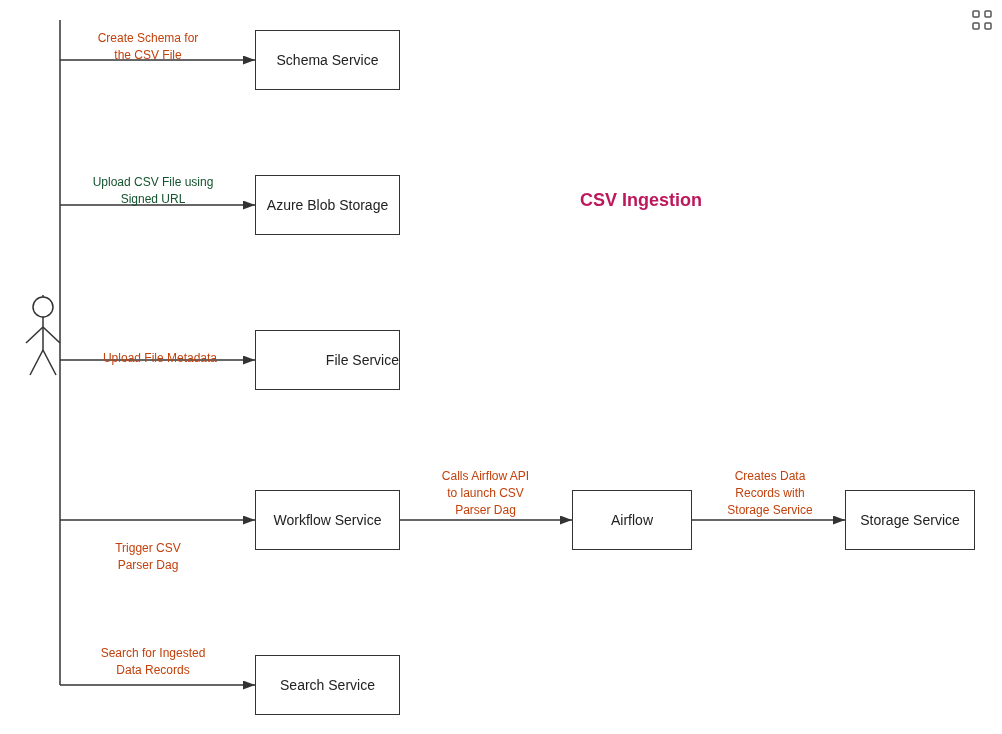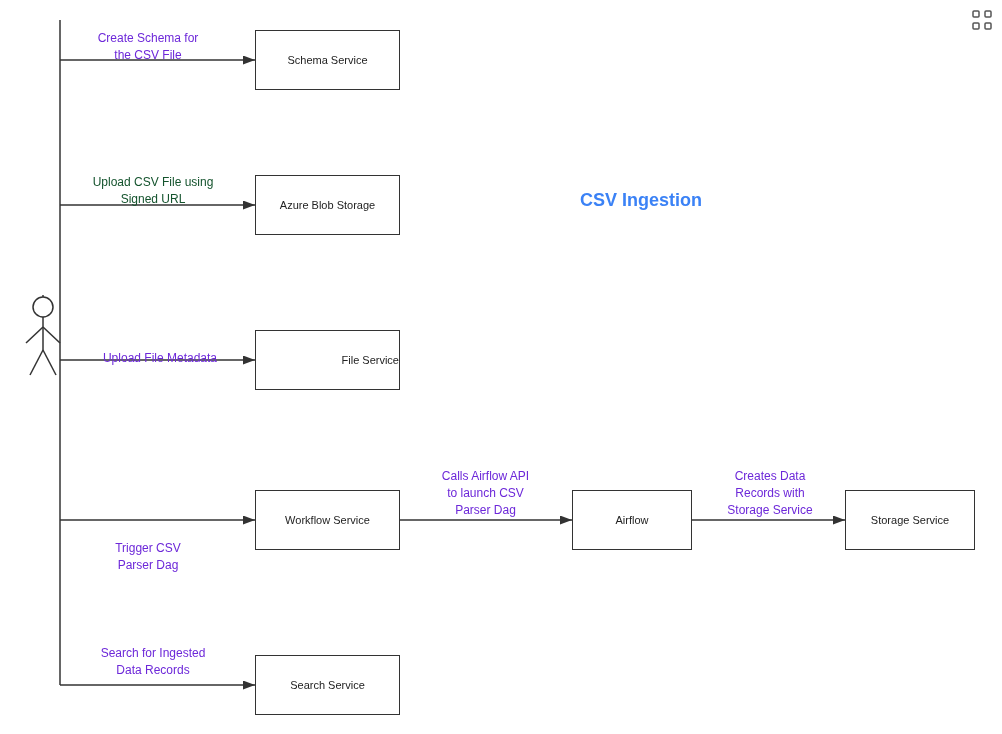--- a/index.html
+++ b/index.html
@@ -20,41 +20,41 @@
     }
 
     .service-box {
       position: absolute;
       border: 1.5px solid #333;
       background: #fff;
       display: flex;
       align-items: center;
       justify-content: center;
       text-align: center;
-      font-size: 11px;
+      font-size: 14px;
       color: #222;
     }
 
     .label-text {
       position: absolute;
       text-align: center;
       font-size: 12px;
-      color: #6d28d9;
+      color: #c2410c;
       line-height: 1.4;
     }
 
     .link-text {
       color: #14532d;
     }
 
     .title-text {
       position: absolute;
       font-weight: bold;
       font-size: 18px;
-      color: #3b82f6;
+      color: #be185d;
     }
 
     
     .svg-overlay {
       position: absolute;
       top: 0;
       left: 0;
       width: 1002px;
       height: 734px;
       pointer-events: none;

